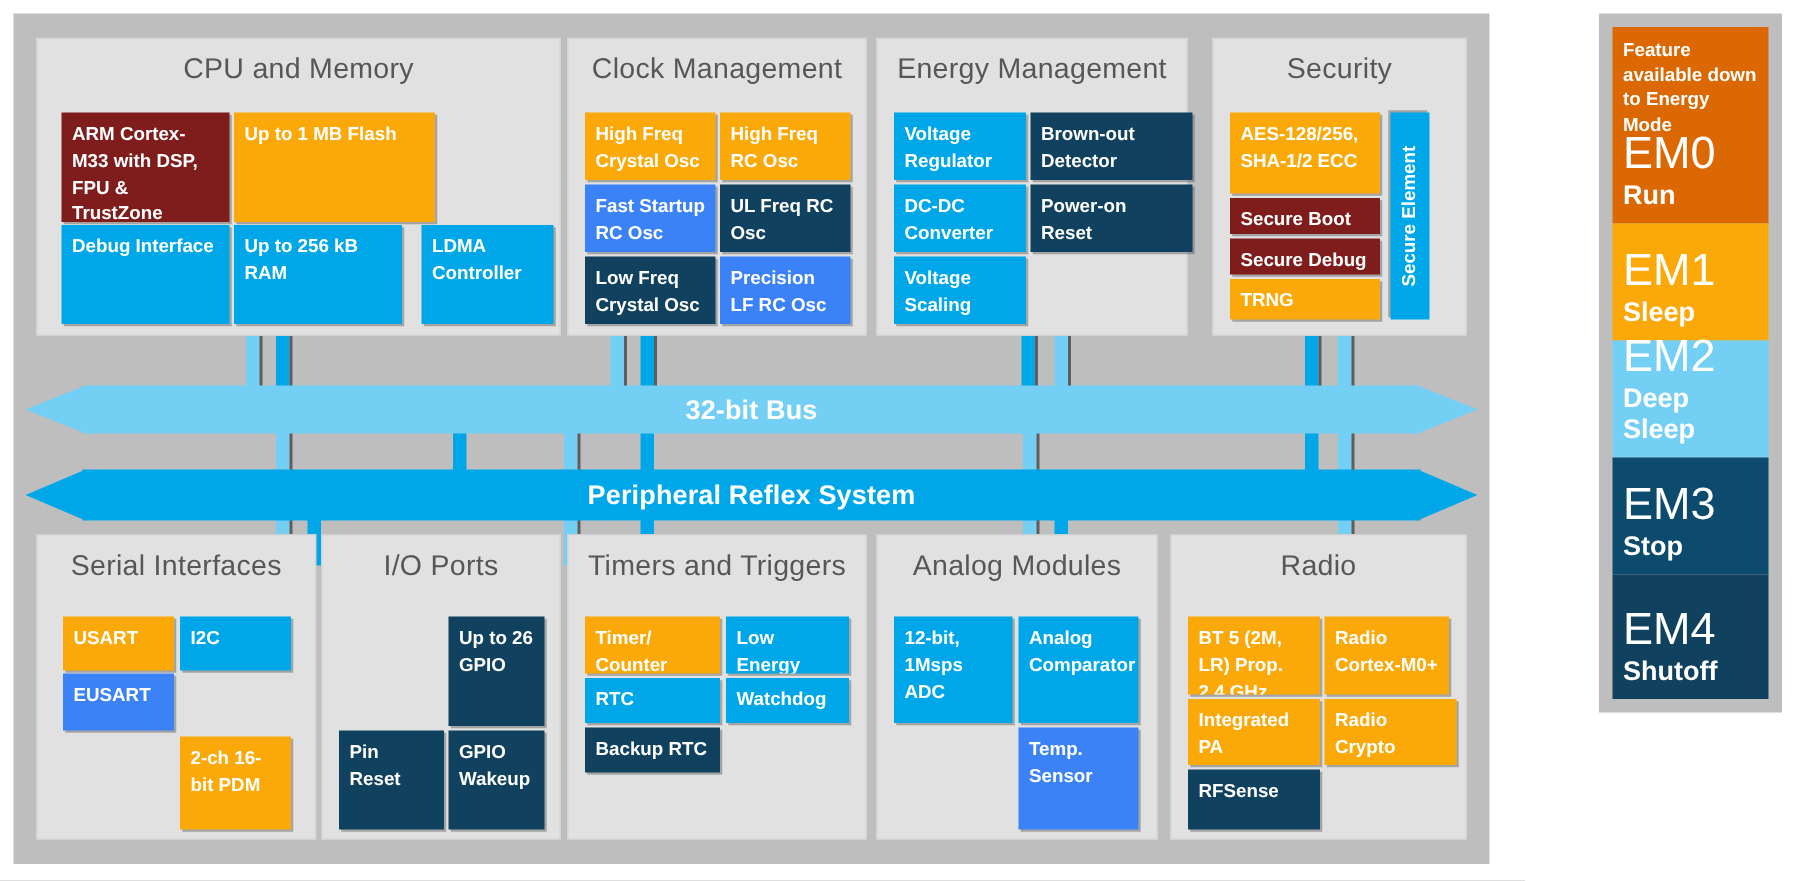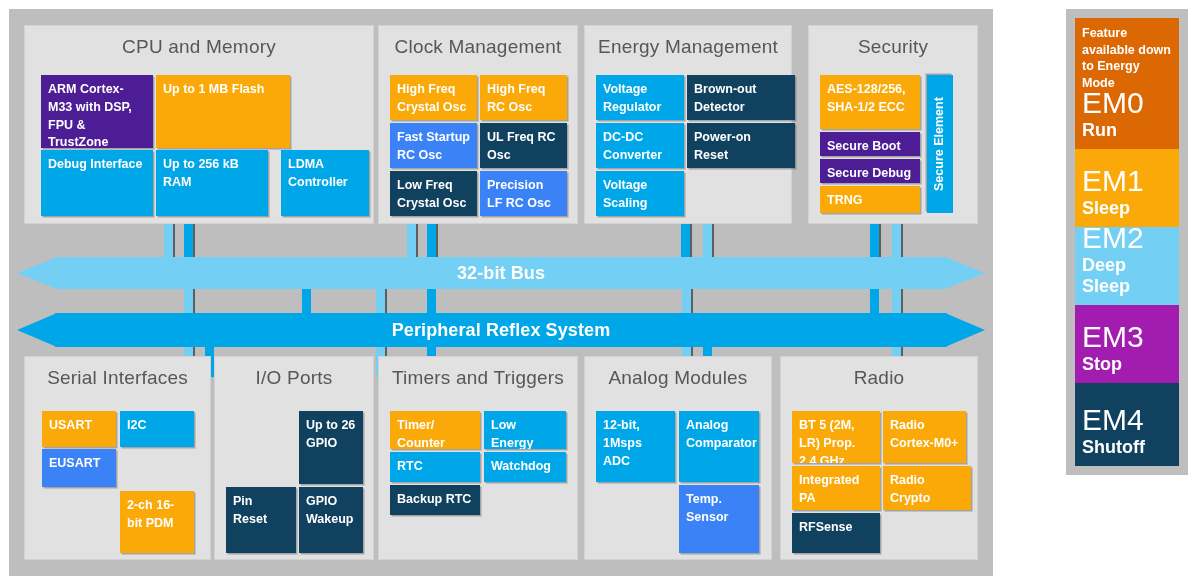--- a/index.html
+++ b/index.html
@@ -28,21 +28,21 @@
     font-size:19px;color:#575757;font-weight:400;letter-spacing:.2px;
     white-space:nowrap;
   }
   
   .blk{
     position:absolute;color:#ffffff;font-size:12.5px;font-weight:bold;
     line-height:1.42;padding:6px 7px 0 7px;box-sizing:border-box;
     overflow:hidden;
   }
   .c-orange{background:#FAA908;}
-  .c-darkorange{background:#4c1d95;}
+  .c-darkorange{background:#7f1d1d;}
   .c-blue{background:#00A7E8;}
   .c-lightblue{background:#3b82f6;}
   .c-navy{background:#10415F;}
   .shadow{box-shadow:1.5px 1.5px 0 rgba(90,90,90,.45);}
   .vert{
     writing-mode:vertical-rl;transform:rotate(180deg);
     text-align:center;padding:0;display:flex;align-items:center;
     justify-content:center;
   }
   
@@ -231,21 +231,21 @@
       </div>
     </div>
 
     <div class="em" style="top:218px;height:78px;background:#74CFF5;">
       <div class="em-inner">
         <div class="big">EM2</div>
         <div class="sub">Deep Sleep</div>
       </div>
     </div>
 
-    <div class="em" style="top:296px;height:78px;background:#a21caf;">
+    <div class="em" style="top:296px;height:78px;background:#0c4a6e;">
       <div class="em-inner">
         <div class="big">EM3</div>
         <div class="sub">Stop</div>
       </div>
     </div>
 
     <div class="em" style="top:374px;height:83px;background:#10415F;">
       <div class="em-inner">
         <div class="big">EM4</div>
         <div class="sub">Shutoff</div>

